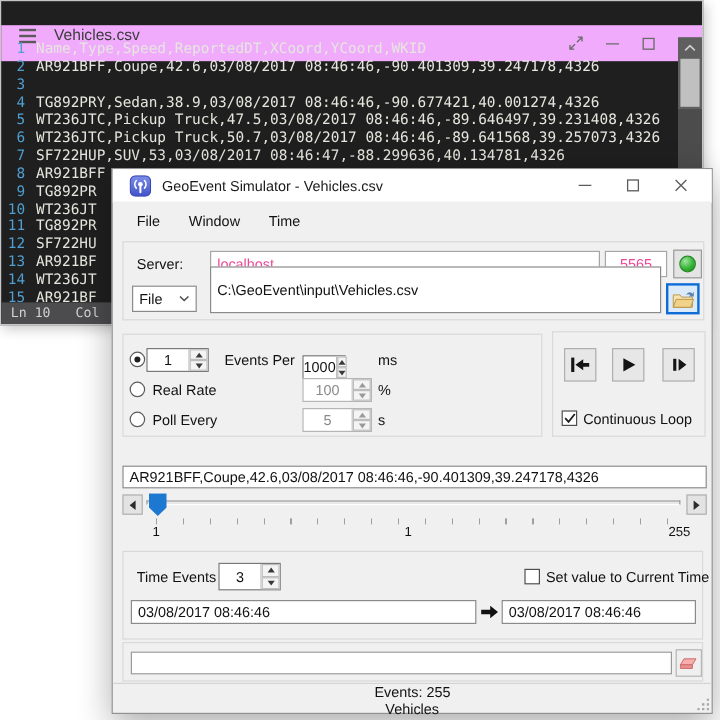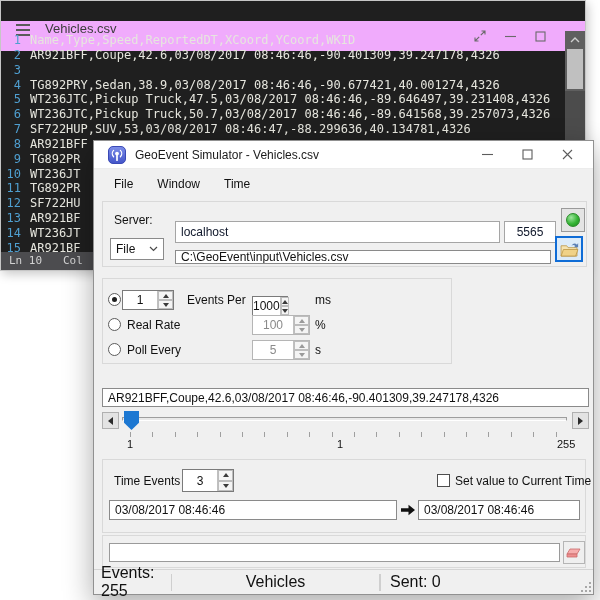--- a/index.html
+++ b/index.html
@@ -39,21 +39,21 @@
   .s-title .ttl { margin-left:9px; font-size:12px; color:#1a1a1a; }
   .s-winbtns { margin-left:auto; display:flex; padding-right:6px; }
   .s-winbtn { width:40px; height:28px; display:flex; align-items:center; justify-content:center; cursor:pointer; }
   .s-menu { position:absolute; top:29px; left:0; right:0; height:27px; display:flex; align-items:center; padding-left:8px; }
   .s-menu .mi { padding:4px 12px; cursor:pointer; }
 
   .grp { position:absolute; border:1px solid #d9d9d9; background:#f0f0f0; }
 
   .tbox { background:#fff; border:1px solid #8a8a8a; font-size:12px; padding:0 5px;
           display:flex; align-items:center; overflow:hidden; white-space:nowrap; }
-  .tbox.dim { color:#0f172a; border-color:#a5a5a5;margin-top:12px; }
+  .tbox.dim { color:#ec4899; border-color:#a5a5a5; }
   .lbl { position:absolute; white-space:nowrap; }
 
   
   .spin { position:absolute; display:flex; background:#fff; border:1px solid #7a7a7a; }
   .spin .val { flex:1; text-align:center; align-self:center; font-size:12px; }
   .spin .btns { width:16px; display:flex; flex-direction:column; border-left:1px solid #c0c0c0; }
   .spin .sb { flex:1; background:#f4f4f4; border:1px solid #bdbdbd; display:flex; align-items:center; justify-content:center; cursor:pointer; }
   .arr-up { width:0; height:0; border-left:3.5px solid transparent; border-right:3.5px solid transparent; border-bottom:4px solid #3a3a3a; }
   .arr-dn { width:0; height:0; border-left:3.5px solid transparent; border-right:3.5px solid transparent; border-top:4px solid #3a3a3a; }
   .spin.dis .val { color:#8a8a8a; }
@@ -74,21 +74,21 @@
   .tri-l { width:0; height:0; border-top:4px solid transparent; border-bottom:4px solid transparent; border-right:5px solid #2b2b2b; }
   .tri-r { width:0; height:0; border-top:4px solid transparent; border-bottom:4px solid transparent; border-left:5px solid #2b2b2b; }
   .track { position:absolute; height:4px; background:#e9e9e9; border:1px solid #9d9d9d; border-bottom-color:#fff; }
   .thumb { position:absolute; width:15px; height:19px; background:#1d78d2; cursor:pointer;
            clip-path:polygon(0 0, 100% 0, 100% 62%, 50% 100%, 0 62%); }
   .ticks { position:absolute; height:5px;
            background-image:repeating-linear-gradient(to right, #9f9f9f 0, #9f9f9f 1px, transparent 1px, transparent 22.4px); }
   .tick-lbl { position:absolute; font-size:11px; color:#111; }
 
   .sbar { position:absolute; left:0; right:0; bottom:0; height:25px; border-top:1px solid #d4d4d4;
-          display:flex; align-items:center; font-size:16px; }
+          display:flex; align-items:center; font-size:12px;flex-direction:column; }
   .sbar .sec { height:100%; display:flex; align-items:center; }
   .sbar .div { width:1px; height:17px; background:#cfcfcf; }
   .grip { position:absolute; right:2px; bottom:2px; }
 </style>
 </head>
 <body>
 
 <div id="editor">
   <div class="ed-titlebar">
     <div class="ed-burger">
@@ -203,21 +203,21 @@
     <div style="position:absolute; left:458px; top:6px; width:24px; height:24px; background:#e4e4e4; border:1px solid #9a9a9a; display:flex; align-items:center; justify-content:center; cursor:pointer">
       <span style="width:14px; height:14px; border-radius:50%; background:radial-gradient(circle at 35% 30%, #9fe59f, #35b435 55%, #1d8a1d); border:1px solid #2a8a2a"></span>
     </div>
 
     <div style="position:absolute; left:7px; top:36px; width:54px; height:22px; background:#fff; border:1px solid #8a8a8a; display:flex; align-items:center; padding:0 5px; cursor:pointer">
       <span>File</span>
       <svg style="margin-left:auto" width="9" height="6" viewBox="0 0 9 6">
         <path d="M1 1 L4.5 4.5 L8 1" stroke="#4a4a4a" stroke-width="1.2" fill="none"></path>
         </svg>
     </div>
-    <div class="tbox" style="position:absolute; left:72px; top:48px; width:376px; height:14px">C:\GeoEvent\input\Vehicles.csv</div>
+    <div class="tbox" style="position:absolute; left:72px; top:20px; width:376px; height:39px">C:\GeoEvent\input\Vehicles.csv</div>
     <div style="position:absolute; left:452px; top:34px; width:28px; height:26px; background:#dcebf9; border:2px solid #0f6cd6; display:flex; align-items:center; justify-content:center; cursor:pointer">
       <svg width="19" height="15" viewBox="0 0 20 16">
         <path d="M1 4 h6 l1.5 2 H18 v9 H1 z" fill="#f5e3b0" stroke="#b9913e" stroke-width="0.8"></path>
         <path d="M3.5 8 h15.5 l-2.5 7 H1 z" fill="#f0d288" stroke="#b9913e" stroke-width="0.8"></path>
         <path d="M12 4 q3 -4 6 -1 l1.2 -2 v4.5 h-4.5 l1.5 -1.2 q-2 -1.8 -4.2 -0.3 z" fill="#5a7fb5"></path>
       </svg>
     </div>
   </div>
 
   <div class="grp" style="left:8px; top:137px; width:350px; height:86px">
@@ -271,20 +271,45 @@
             <i class="arr-up"></i>
           </span>
           <span class="sb">
             <i class="arr-dn"></i>
           </span>
         </span>
     </div>
     <span class="lbl" style="left:212px; top:64px">s</span>
   </div>
 
+  <div class="grp" style="left:366px; top:135px; width:128px; height:88px">
+    <div class="pbtn" style="left:9px; top:13px">
+      <svg width="17" height="14" viewBox="0 0 17 14">
+        <rect x="1" y="1" width="2.6" height="12" fill="#141414"></rect>
+        <polygon points="4.5,7 11,2.4 11,5.4 16,5.4 16,8.6 11,8.6 11,11.6" fill="#141414"></polygon>
+      </svg>
+    </div>
+    <div class="pbtn" style="left:49px; top:13px">
+      <svg width="14" height="14" viewBox="0 0 14 14">
+        <polygon points="2.5,1.5 12.5,7 2.5,12.5" fill="#141414"></polygon>
+      </svg>
+    </div>
+    <div class="pbtn" style="left:91px; top:13px">
+      <svg width="15" height="14" viewBox="0 0 15 14">
+        <rect x="3" y="2" width="2.6" height="10" fill="#141414"></rect>
+        <polygon points="7.5,2 14,7 7.5,12" fill="#141414"></polygon>
+      </svg>
+    </div>
+    <span class="cb" style="left:7px; top:65px">
+      <svg width="10" height="9" viewBox="0 0 10 9">
+        <path d="M1 4.5 L3.8 7.5 L9 1" stroke="#1e1e1e" stroke-width="1.5" fill="none"></path>
+        </svg>
+    </span>
+    <span class="lbl" style="left:25px; top:65px">Continuous Loop</span>
+  </div>
 
   <div class="tbox" style="position:absolute; left:8px; top:247px; width:487px; height:19px">AR921BFF,Coupe,42.6,03/08/2017 08:46:46,-90.401309,39.247178,4326</div>
 
   <div class="slider-btn" style="left:8px; top:271px">
       <i class="tri-l"></i>
     </div>
   <div class="track" style="left:28px; right:26px; top:276px"></div>
   <div class="slider-btn" style="left:478px; top:271px">
       <i class="tri-r"></i>
     </div>

